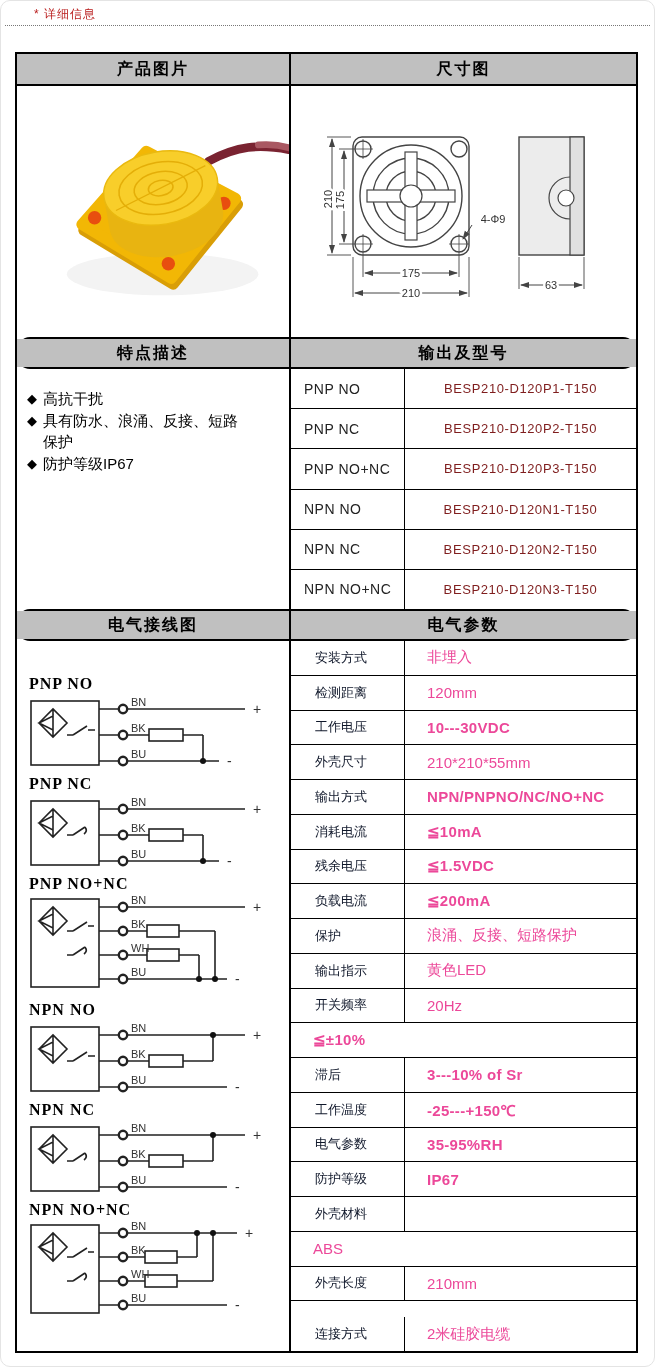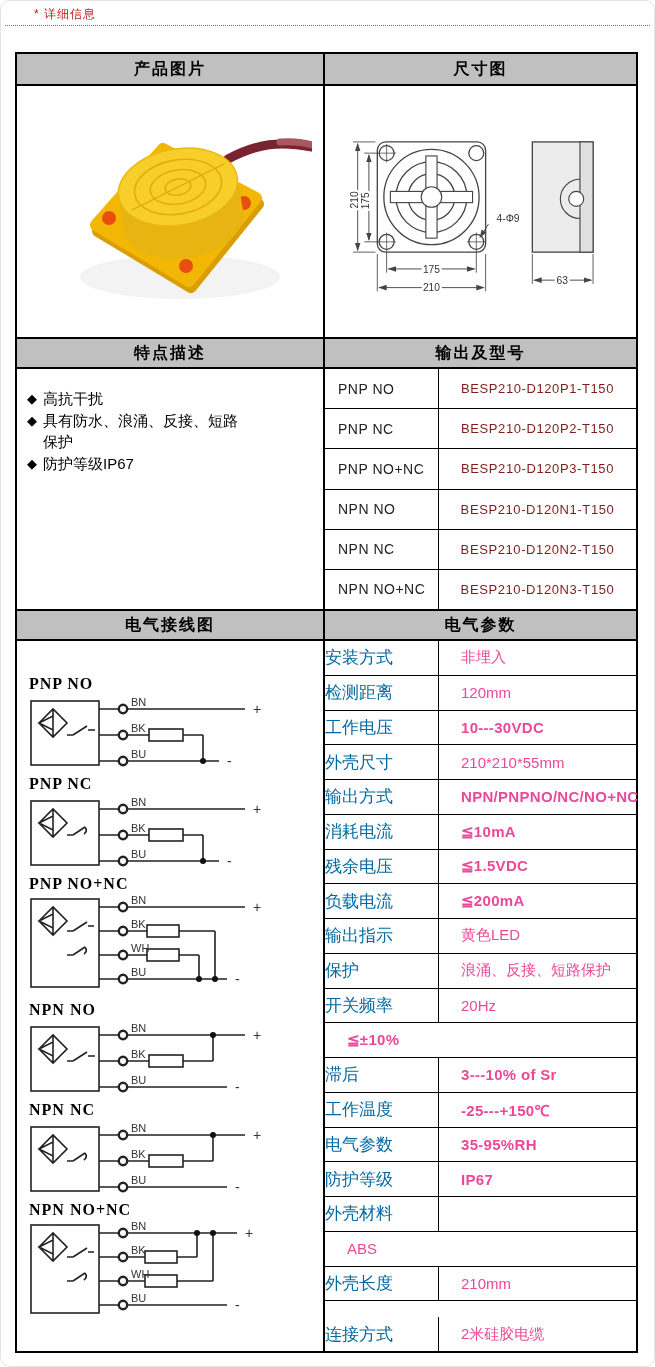--- a/index.html
+++ b/index.html
@@ -12,25 +12,25 @@
   .page-frame{position:absolute;inset:0;border:1px solid #e4e4e4;border-radius:10px;background:#fff;}
   .page-title{position:absolute;left:34px;top:6px;font-size:12px;color:#b91c1c;letter-spacing:1px;}
   .dotted-rule{position:absolute;left:5px;right:5px;top:25px;border-top:1px dotted #777;height:0;}
 
   .main-table{
     position:absolute;left:15px;top:52px;width:623px;height:1301px;
     border:2px solid #000;box-sizing:border-box;background:#fff;
     display:flex;flex-direction:column;
   }
   .t-row{display:flex;box-sizing:border-box;}
-  .col-l{width:308px;border-right:2px solid #000;box-sizing:border-box;}
+  .col-l{width:274px;border-right:2px solid #000;box-sizing:border-box;}
   .col-r{flex:1;box-sizing:border-box;min-width:0;}
 
   .hdr-row{height:32px;flex:0 0 auto;border-bottom:2px solid #000;}
-  .hdr-row.mid{border-top:2px solid #000;}
+  .hdr-row.mid{border-top:2px solid #000;border-radius:13px;}
   .hdr-cell{display:flex;align-items:center;justify-content:center;
     background:#c0c0c0;font-weight:bold;font-size:16px;color:#000;letter-spacing:2px;}
 
   .img-row{height:251px;flex:0 0 auto;}
   .models-row{height:240px;flex:0 0 auto;}
   .wiring-row{flex:1 1 auto;min-height:0;}
 
   .photo-cell,.dim-cell{display:flex;align-items:center;justify-content:center;overflow:hidden;}
 
   .features-cell{padding:20px 8px 0 10px;}
@@ -43,21 +43,21 @@
   .model-row:last-child{border-bottom:none;}
   .model-output{width:114px;flex:0 0 auto;border-right:1px solid #000;box-sizing:border-box;
     display:flex;align-items:center;padding-left:13px;font-size:14px;letter-spacing:0.5px;color:#222;}
   .model-code{flex:1;display:flex;align-items:center;justify-content:center;
     font-size:13px;letter-spacing:0.6px;color:#7f1d1d;}
 
   .params-table{display:flex;flex-direction:column;height:100%;}
   .param-row{flex:1 1 0;display:flex;border-bottom:1px solid #000;box-sizing:border-box;min-height:0;}
   .param-row:last-child{border-bottom:none;margin-top:16px;}
   .param-label{width:114px;flex:0 0 auto;border-right:1px solid #000;box-sizing:border-box;
-    display:flex;align-items:center;padding-left:0;font-size:17px;color:#0369a1;}
+    display:flex;align-items:center;padding-left:24px;font-size:13px;color:#0f172a;}
   .param-value{flex:1;display:flex;align-items:center;padding-left:22px;font-size:15px;color:#ec4899;}
   .param-value.bold-val{font-weight:bold;letter-spacing:0.3px;}
 
   .wiring-cell{padding:34px 0 0 10px;}
   .wire-block{margin-bottom:6px;}
   .wire-label{font-family:"Liberation Serif",serif;font-weight:bold;font-size:16px;
     color:#000;margin:0 0 2px 2px;letter-spacing:1px;}
   .wire-svg{display:block;}
   svg text{font-family:"Liberation Sans",sans-serif;}
 </style>
@@ -421,28 +421,28 @@
       </div>
       <div class="param-row">
         <div class="param-label">残余电压</div>
         <div class="param-value bold-val">≦1.5VDC</div>
       </div>
       <div class="param-row">
         <div class="param-label">负载电流</div>
         <div class="param-value bold-val">≦200mA</div>
       </div>
       <div class="param-row">
+        <div class="param-label">保护</div>
+        <div class="param-value">浪涌、反接、短路保护</div>
+      </div>
+      <div class="param-row">
         <div class="param-label">输出指示</div>
         <div class="param-value">黄色LED</div>
       </div>
       <div class="param-row">
-        <div class="param-label">保护</div>
-        <div class="param-value">浪涌、反接、短路保护</div>
-      </div>
-      <div class="param-row">
         <div class="param-label">开关频率</div>
         <div class="param-value">20Hz</div>
       </div>
       <div class="param-row">
         <div class="param-value bold-val">≦±10%</div>
       </div>
       <div class="param-row">
         <div class="param-label">滞后</div>
         <div class="param-value bold-val">3---10% of Sr</div>
       </div>

